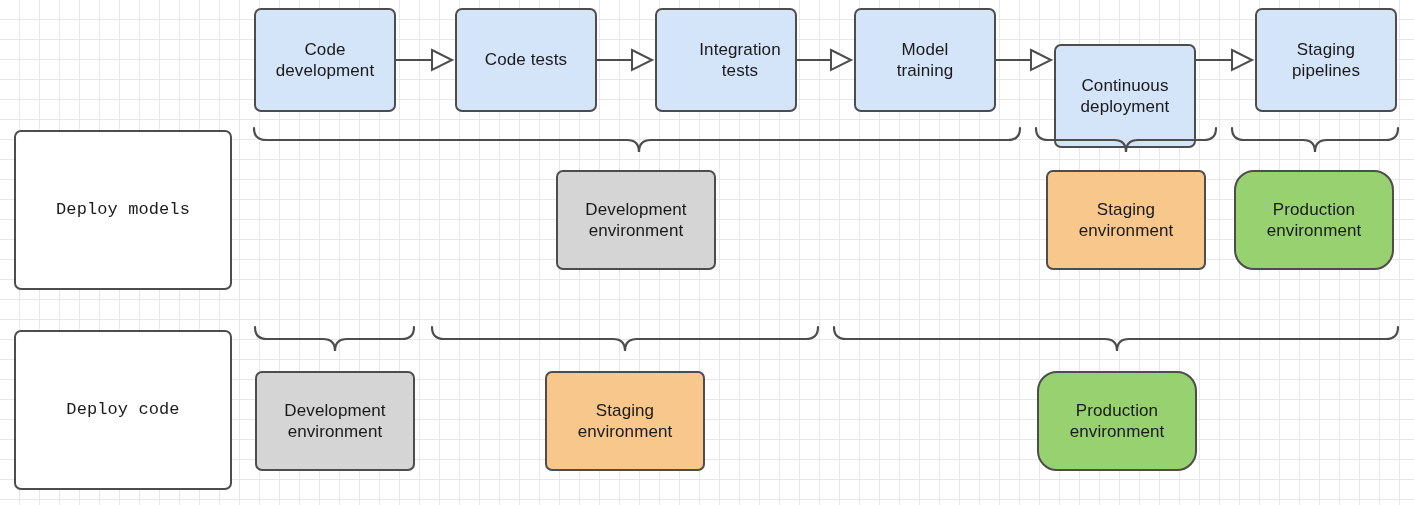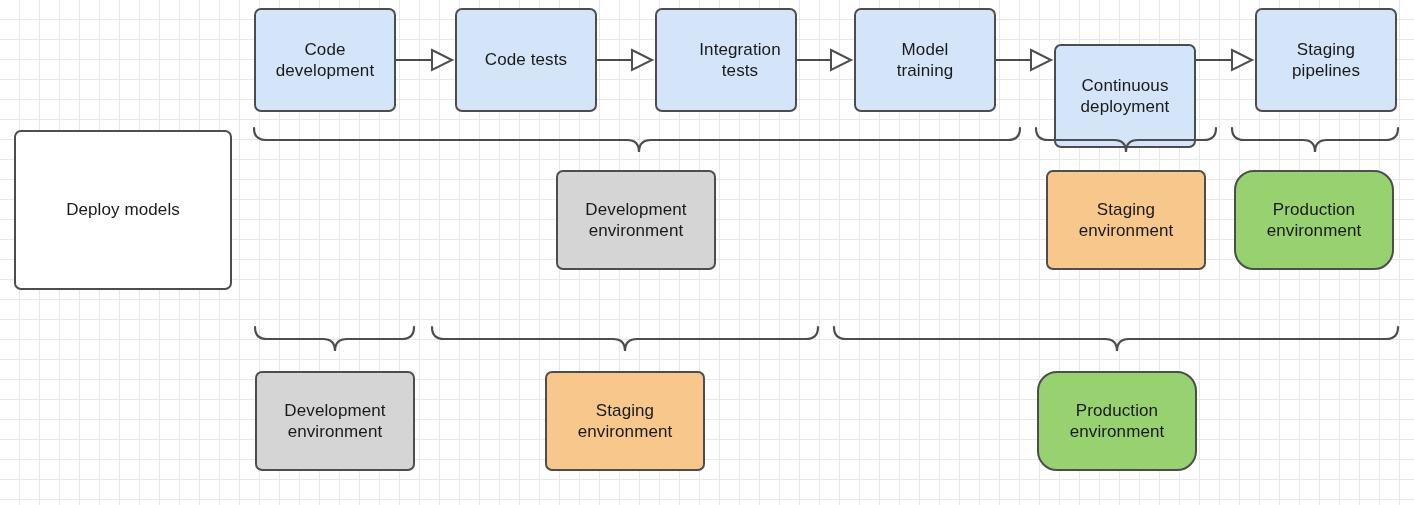--- a/index.html
+++ b/index.html
@@ -44,21 +44,21 @@
     font-size: 17px;
     line-height: 1.25;
     letter-spacing: 0.1px;
     white-space: pre-line;
   }
 
   .node.blue   { background: #d4e4f9; }
   .node.grey   { background: #d5d5d5; }
   .node.orange { background: #f7c78b; }
   .node.green  { background: #97d170; border-radius: 20px; }
-  .node.white  { background: #ffffff; }
+  .node.white  { background: #ffffff; font-family: Liberation Mono, monospace; }
 
   .connector {
     position: absolute;
     height: 24px;
     pointer-events: none;
   }
   .connector svg { display: block; overflow: visible; }
 
   .brace {
     position: absolute;
@@ -145,20 +145,21 @@
 
   <div class="node grey" style="left:556px; top:170px; width:160px; height:100px;">Development
 environment</div>
 
   <div class="node orange" style="left:1046px; top:170px; width:160px; height:100px;">Staging
 environment</div>
 
   <div class="node green" style="left:1234px; top:170px; width:160px; height:100px;">Production
 environment</div>
 
+  <div class="node white" style="left:14px; top:330px; width:218px; height:160px;">Deploy code</div>
 
   <div class="brace" style="left:253px; top:325px; width:163px; height:28px;">
     <svg width="163" height="28" viewBox="0 0 163 28" preserveAspectRatio="none">
       <path d="M2 2 Q2 14 14 14 L70 14 Q82 14 82 26 Q82 14 94 14 L149 14 Q161 14 161 2" fill="none" stroke="#4d4d4d" stroke-width="2.2" stroke-linecap="round"></path>
     </svg>
   </div>
 
   <div class="brace" style="left:430px; top:325px; width:390px; height:28px;">
     <svg width="390" height="28" viewBox="0 0 390 28" preserveAspectRatio="none">
       <path d="M2 2 Q2 14 14 14 L183 14 Q195 14 195 26 Q195 14 207 14 L376 14 Q388 14 388 2" fill="none" stroke="#4d4d4d" stroke-width="2.2" stroke-linecap="round"></path>

